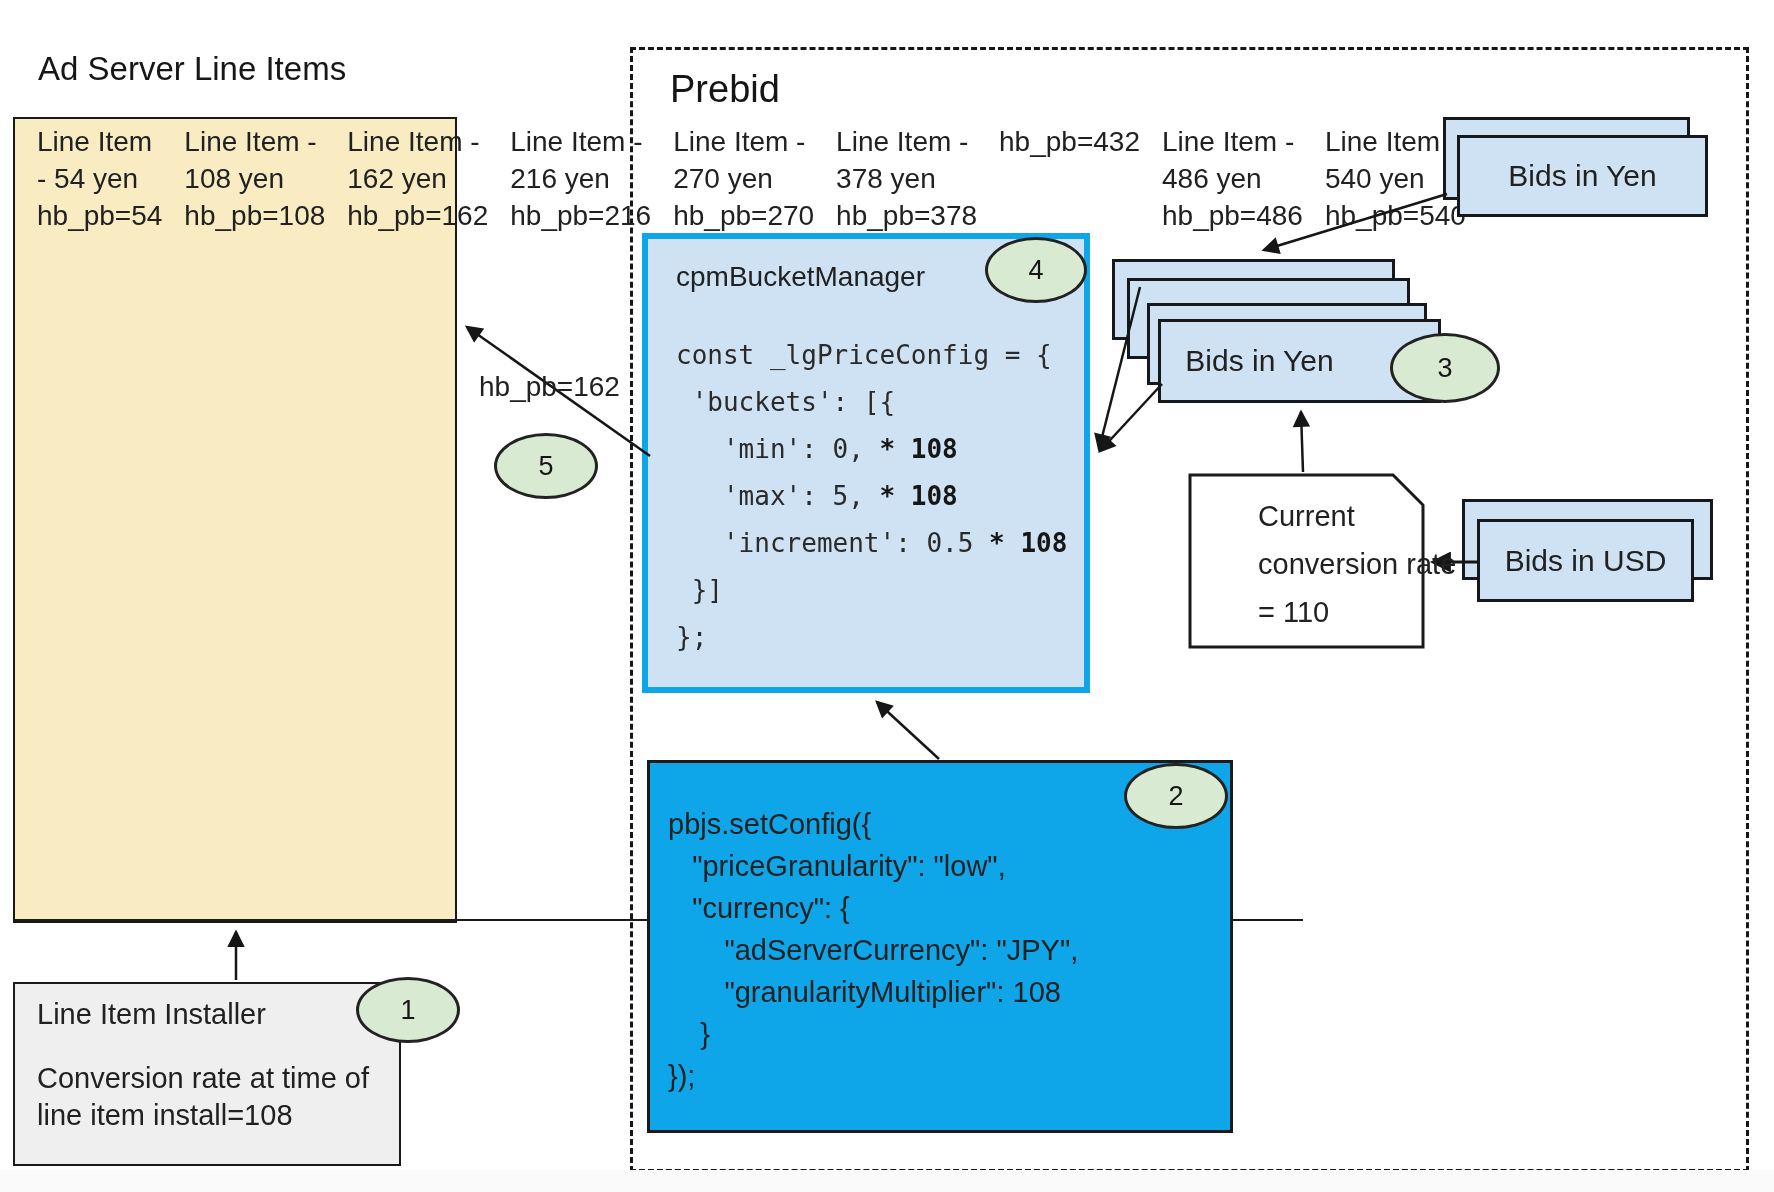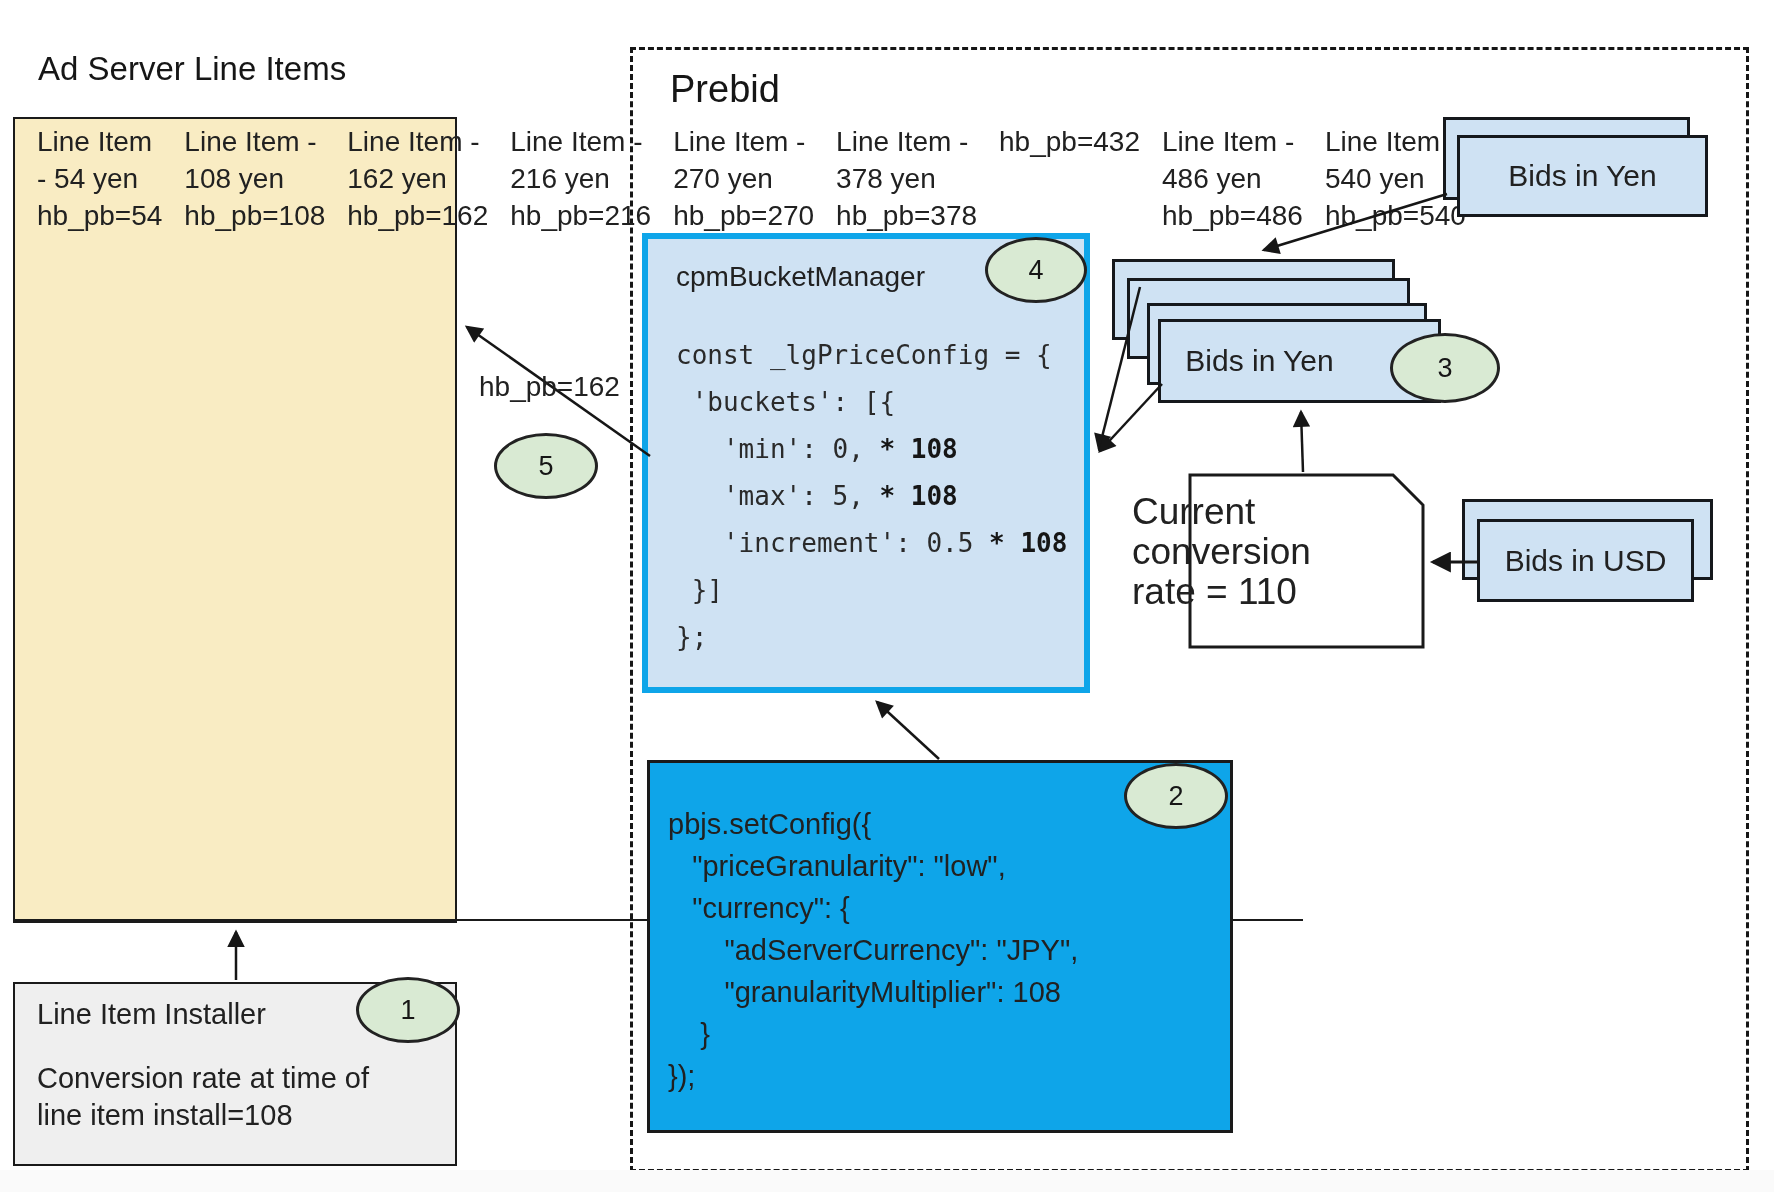--- a/index.html
+++ b/index.html
@@ -28,21 +28,21 @@
   }
   .li-row{
     flex:1; border-bottom:2px solid var(--border);
     padding:4px 0 0 22px; box-sizing:border-box;
     font-size:28px; line-height:37px;
   }
   .li-row:last-child{border-bottom:none;}
 
   
   .installer{
-    left:13px; top:982px; width:444px; height:184px;
+    left:13px; top:982px; width:388px; height:184px;
     background:var(--gray); border:2px solid var(--border); box-sizing:border-box;
     padding:12px 0 0 22px; font-size:29px; line-height:37px;
   }
   .installer .desc{margin-top:27px;}
 
   
   .bucket{
     left:642px; top:233px; width:448px; height:460px;
     background:var(--blue); border:6px solid #0ea5e9; box-sizing:border-box;
   }
@@ -71,21 +71,21 @@
   }
 
   
   .badge{
     background:var(--green); border:3px solid #222; border-radius:50%;
     display:flex; align-items:center; justify-content:center;
     font-size:27px; color:#161616; box-sizing:border-box;
   }
 
   .note-text{
-    left:1132px; top:492px; width:200px; font-size:37px; line-height:40px;
+    left:1258px; top:492px; width:200px; font-size:29px; line-height:48px;
   }
   .hb-label{left:479px; top:371px; font-size:28px;}
   svg.overlay{position:absolute; left:0; top:0; pointer-events:none;}
   .bottom-strip{left:0; top:1170px; width:1774px; height:22px; background:#fafafa;}
 </style>
 </head>
 <body>
 
 <div id="canvas">
 

